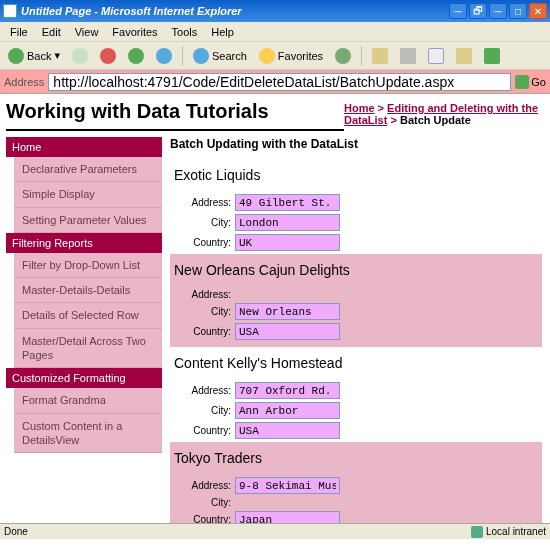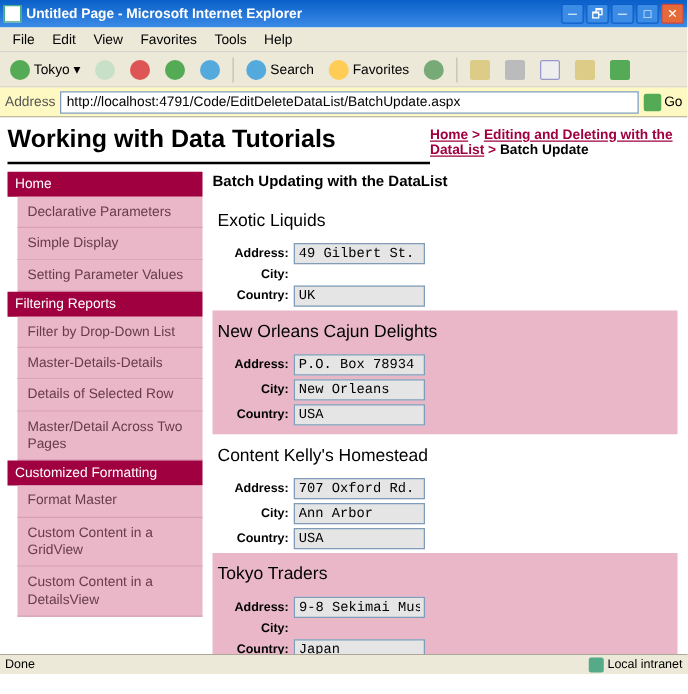--- a/index.html
+++ b/index.html
@@ -1,39 +1,39 @@
 <!DOCTYPE html>
 <html><head>
 <meta charset="utf-8">
 <style>
 * { box-sizing: border-box; margin: 0; padding: 0; }
 body { font-family: Tahoma, Arial, sans-serif; font-size: 11px; background: #fff; width: 550px; height: 555px; overflow: hidden; }
 
 
 .titlebar { background: linear-gradient(#0a5fc9,#3c8ce6); height: 22px; display: flex; align-items: center; padding: 0 3px; color: #fff; font-size: 11px; }
 .titlebar .app-icon { width: 14px; height: 14px; background: #fff; border: 1px solid #4a8; margin-right: 4px; }
-.titlebar .title { flex: 1; font-weight: bold; }
+.titlebar .title { flex: 1; font-weight: bold; font-style: italic; }
 .win-btns { display: flex; gap: 2px; }
 .win-btn { width: 18px; height: 16px; background: #3c8ce6; border: 1px solid #0a5fc9; border-radius: 2px; display:flex; align-items:center; justify-content:center; color:#fff; font-size:10px; }
 .win-btn.close { background: #e56a3a; border-color: #c44; }
 
 
 .menubar { background: #ece9d8; height: 20px; display: flex; align-items: center; padding: 0 4px; gap: 2px; border-bottom: 1px solid #d4d0c8; }
 .menubar span { padding: 2px 6px; color: #000; }
 
 
 .toolbar { background: #ece9d8; height: 28px; display: flex; align-items: center; padding: 0 4px; gap: 4px; border-bottom: 1px solid #d4d0c8; }
 .tb-btn { display: flex; align-items: center; gap: 3px; padding: 2px 4px; color: #000; }
 .tb-btn .ico { width:16px; height:16px; border-radius:8px; display:inline-block; }
 .tb-sep { width:1px; height:20px; background:#c0c0b0; margin:0 2px; }
 
 
-.addrbar { background: #fef9c3; height: 24px; display: flex; align-items: center; padding: 0 4px; gap: 4px; border-bottom: 1px solid #aca899; }
+.addrbar { background: #fca5a5; height: 24px; display: flex; align-items: center; padding: 0 4px; gap: 4px; border-bottom: 1px solid #aca899; }
 .addrbar label { color:#555; }
-.addrbar input { flex:1; height:18px; border:1px solid #7f9db9; background:#fff; padding:0 18px 0 4px; font-size:11px; }
+.addrbar input { flex:1; height:18px; border:1px solid #7f9db9; background:#fff; padding:0 18px 0 4px; font-size:14px; }
 .go-btn { display:flex; align-items:center; gap:2px; }
 .go-btn .ico { width:14px; height:14px; background:#5a5; border-radius:2px; display:inline-block; }
 
 
 .content { display:flex; flex-direction:column; height:445px; overflow:hidden; background:#fff; position:relative; }
 .page-scroll { overflow-y:scroll; overflow-x:hidden; height:100%; }
 .page-inner { padding: 2px 6px 6px 6px; }
 
 .site-title { font-family: Verdana, sans-serif; font-size: 20px; font-weight: bold; color:#000; border-bottom: 2px solid #000; padding: 4px 0 6px 0; margin-bottom: 2px; }
 .header-row { display:flex; }
@@ -45,22 +45,22 @@
 .sidebar { width:156px; flex-shrink:0; }
 .nav-head { background:#a00040; color:#fff; padding:4px 6px; font-family: Verdana, sans-serif; font-size:11px; }
 .nav-item { background:#e9b7c8; color:#683b4a; padding:5px 8px; font-family: Verdana, sans-serif; font-size:11px; margin-left:8px; border-bottom:1px solid #d9a0b5; line-height:1.3; }
 
 .main { flex:1; padding-right:2px; }
 .main h1 { font-family: Verdana, sans-serif; font-size: 12px; font-weight:bold; color:#000; margin-bottom:10px; }
 .supplier { margin-bottom:2px; }
 .supplier.alt { background:#e9b7c8; padding:2px 0 4px 0; }
 .sup-name { font-family: Verdana, sans-serif; font-size: 14px; color:#000; padding:6px 4px 8px 4px; }
 .row { display:flex; align-items:center; margin:3px 0; }
-.row label { width:65px; text-align:right; font-weight:bold; color:#000; font-size:10px; font-family:Verdana,sans-serif; padding-right:4px; }
-.row input { width:105px; height:17px; border:1px solid #7f9db9; background:#e5e5e5; font-size:11px; padding:0 3px; font-family:"Courier New",monospace; }
+.row label { width:65px; text-align:right; font-weight:normal; color:#000; font-size:10px; font-family:Verdana,sans-serif; padding-right:4px; }
+.row input { width:105px; height:17px; border:1px solid #7f9db9; background:#f0abfc; font-size:11px; padding:0 3px; font-family:"Courier New",monospace; }
 
 
 .statusbar { position:absolute; bottom:0; left:0; right:0; height:16px; background:#ece9d8; border-top:1px solid #aca899; display:flex; align-items:center; padding:0 4px; font-size:10px; color:#000; }
 .statusbar .zone { margin-left:auto; display:flex; align-items:center; gap:3px; }
 .statusbar .zone .ico { width:12px; height:12px; background:#5a8; border-radius:2px; }
 </style>
 </head>
 <body>
 
 <div class="titlebar">
@@ -78,21 +78,21 @@
 <div class="menubar">
   <span>File</span>
   <span>Edit</span>
   <span>View</span>
   <span>Favorites</span>
   <span>Tools</span>
   <span>Help</span>
 </div>
 
 <div class="toolbar">
-  <div class="tb-btn"><span class="ico" style="background:#5a5"></span><span>Tokyo</span> ▾</div>
+  <div class="tb-btn"><span class="ico" style="background:#5a5"></span><span>Back</span> ▾</div>
   <div class="tb-btn">
       <span class="ico" style="background:#c8e0c8"></span>
     </div>
   <div class="tb-btn">
       <span class="ico" style="background:#d55"></span>
     </div>
   <div class="tb-btn">
       <span class="ico" style="background:#5a5"></span>
     </div>
   <div class="tb-btn">
@@ -155,48 +155,47 @@
     <div class="nav-head">Home</div>
     <div class="nav-item">Declarative Parameters</div>
     <div class="nav-item">Simple Display</div>
     <div class="nav-item">Setting Parameter Values</div>
     <div class="nav-head">Filtering Reports</div>
     <div class="nav-item">Filter by Drop-Down List</div>
     <div class="nav-item">Master-Details-Details</div>
     <div class="nav-item">Details of Selected Row</div>
     <div class="nav-item">Master/Detail Across Two Pages</div>
     <div class="nav-head">Customized Formatting</div>
-    <div class="nav-item">Format Master</div>
-    <div class="nav-item">Custom Content in a GridView</div>
+    <div class="nav-item">Format Grandma</div>
     <div class="nav-item">Custom Content in a DetailsView</div>
   </div>
 
   <div class="main">
     <h1>Batch Updating with the DataList</h1>
 
     <div class="supplier">
       <div class="sup-name">Exotic Liquids</div>
       <div class="row">
                 <label>Address:</label>
                 <input value="49 Gilbert St." style="">
               </div>
       <div class="row">
                 <label>City:</label>
+                <input value="London" style="">
               </div>
       <div class="row">
                 <label>Country:</label>
                 <input value="UK" style="">
               </div>
     </div>
 
     <div class="supplier alt">
       <div class="sup-name">New Orleans Cajun Delights</div>
       <div class="row">
                 <label>Address:</label>
-                <input value="P.O. Box 78934" style="">
               </div>
       <div class="row">
                 <label>City:</label>
                 <input value="New Orleans" style="">
               </div>
       <div class="row">
                 <label>Country:</label>
                 <input value="USA" style="">
               </div>
     </div>

